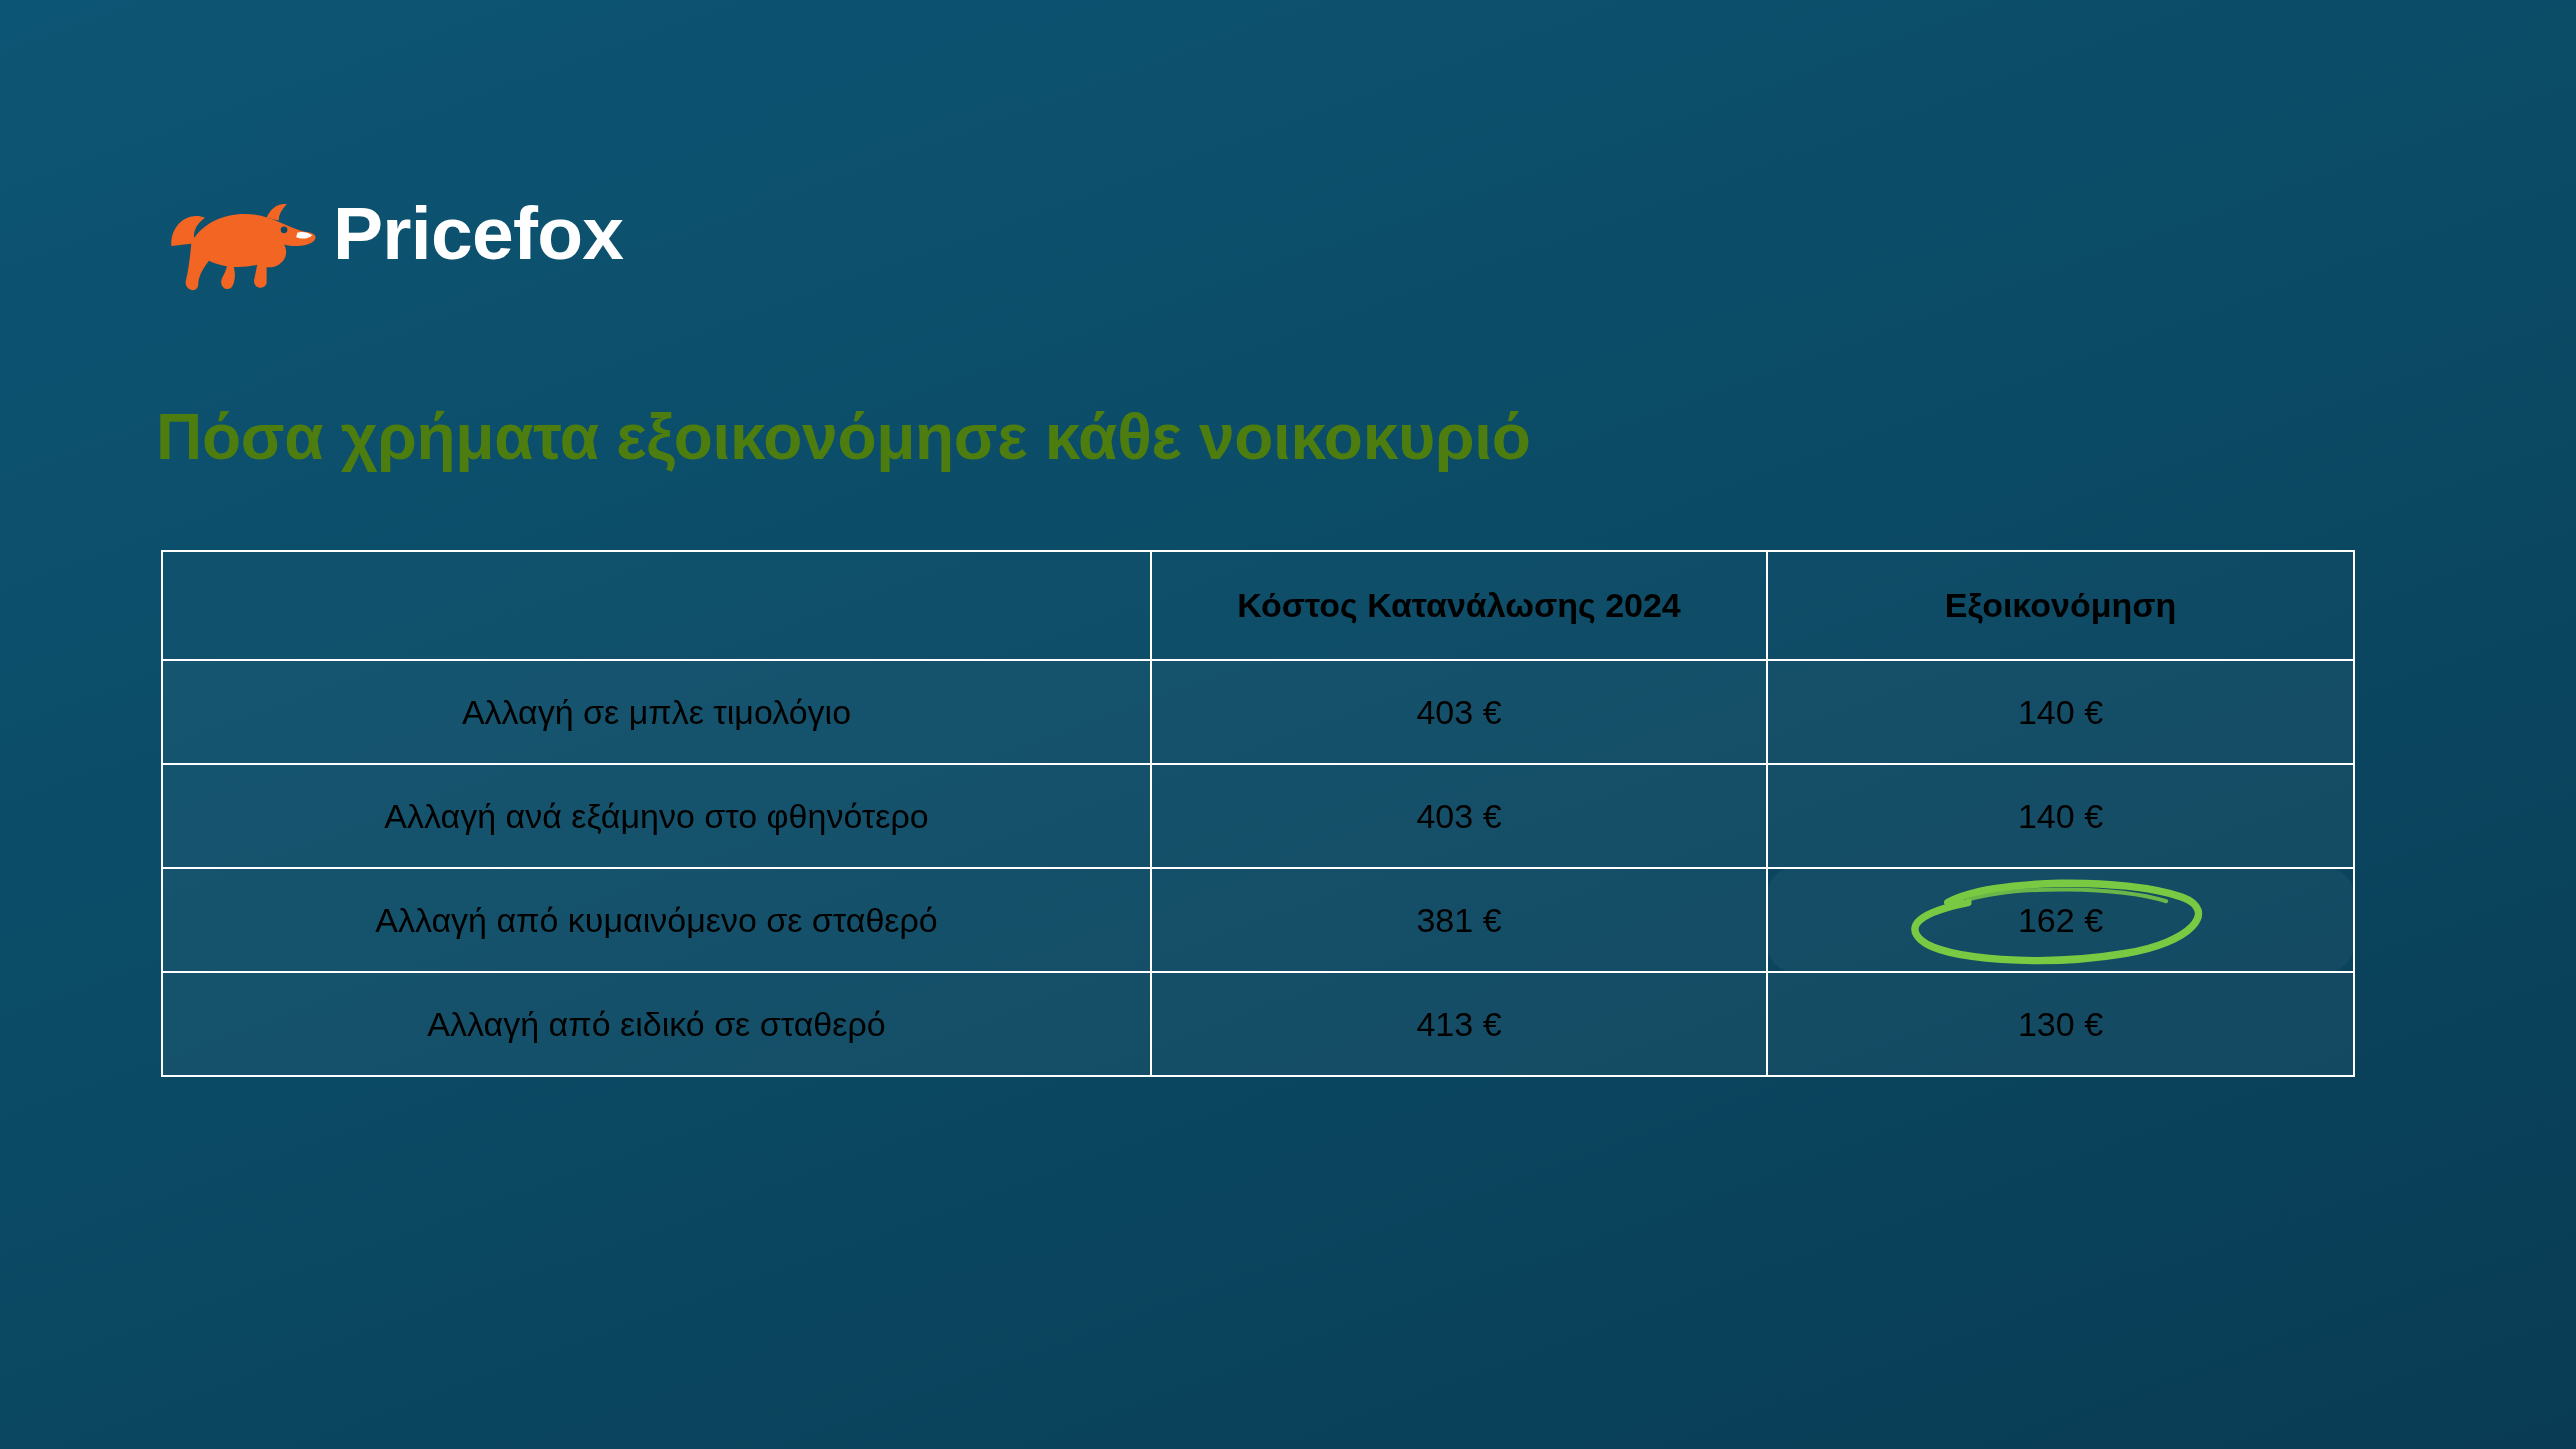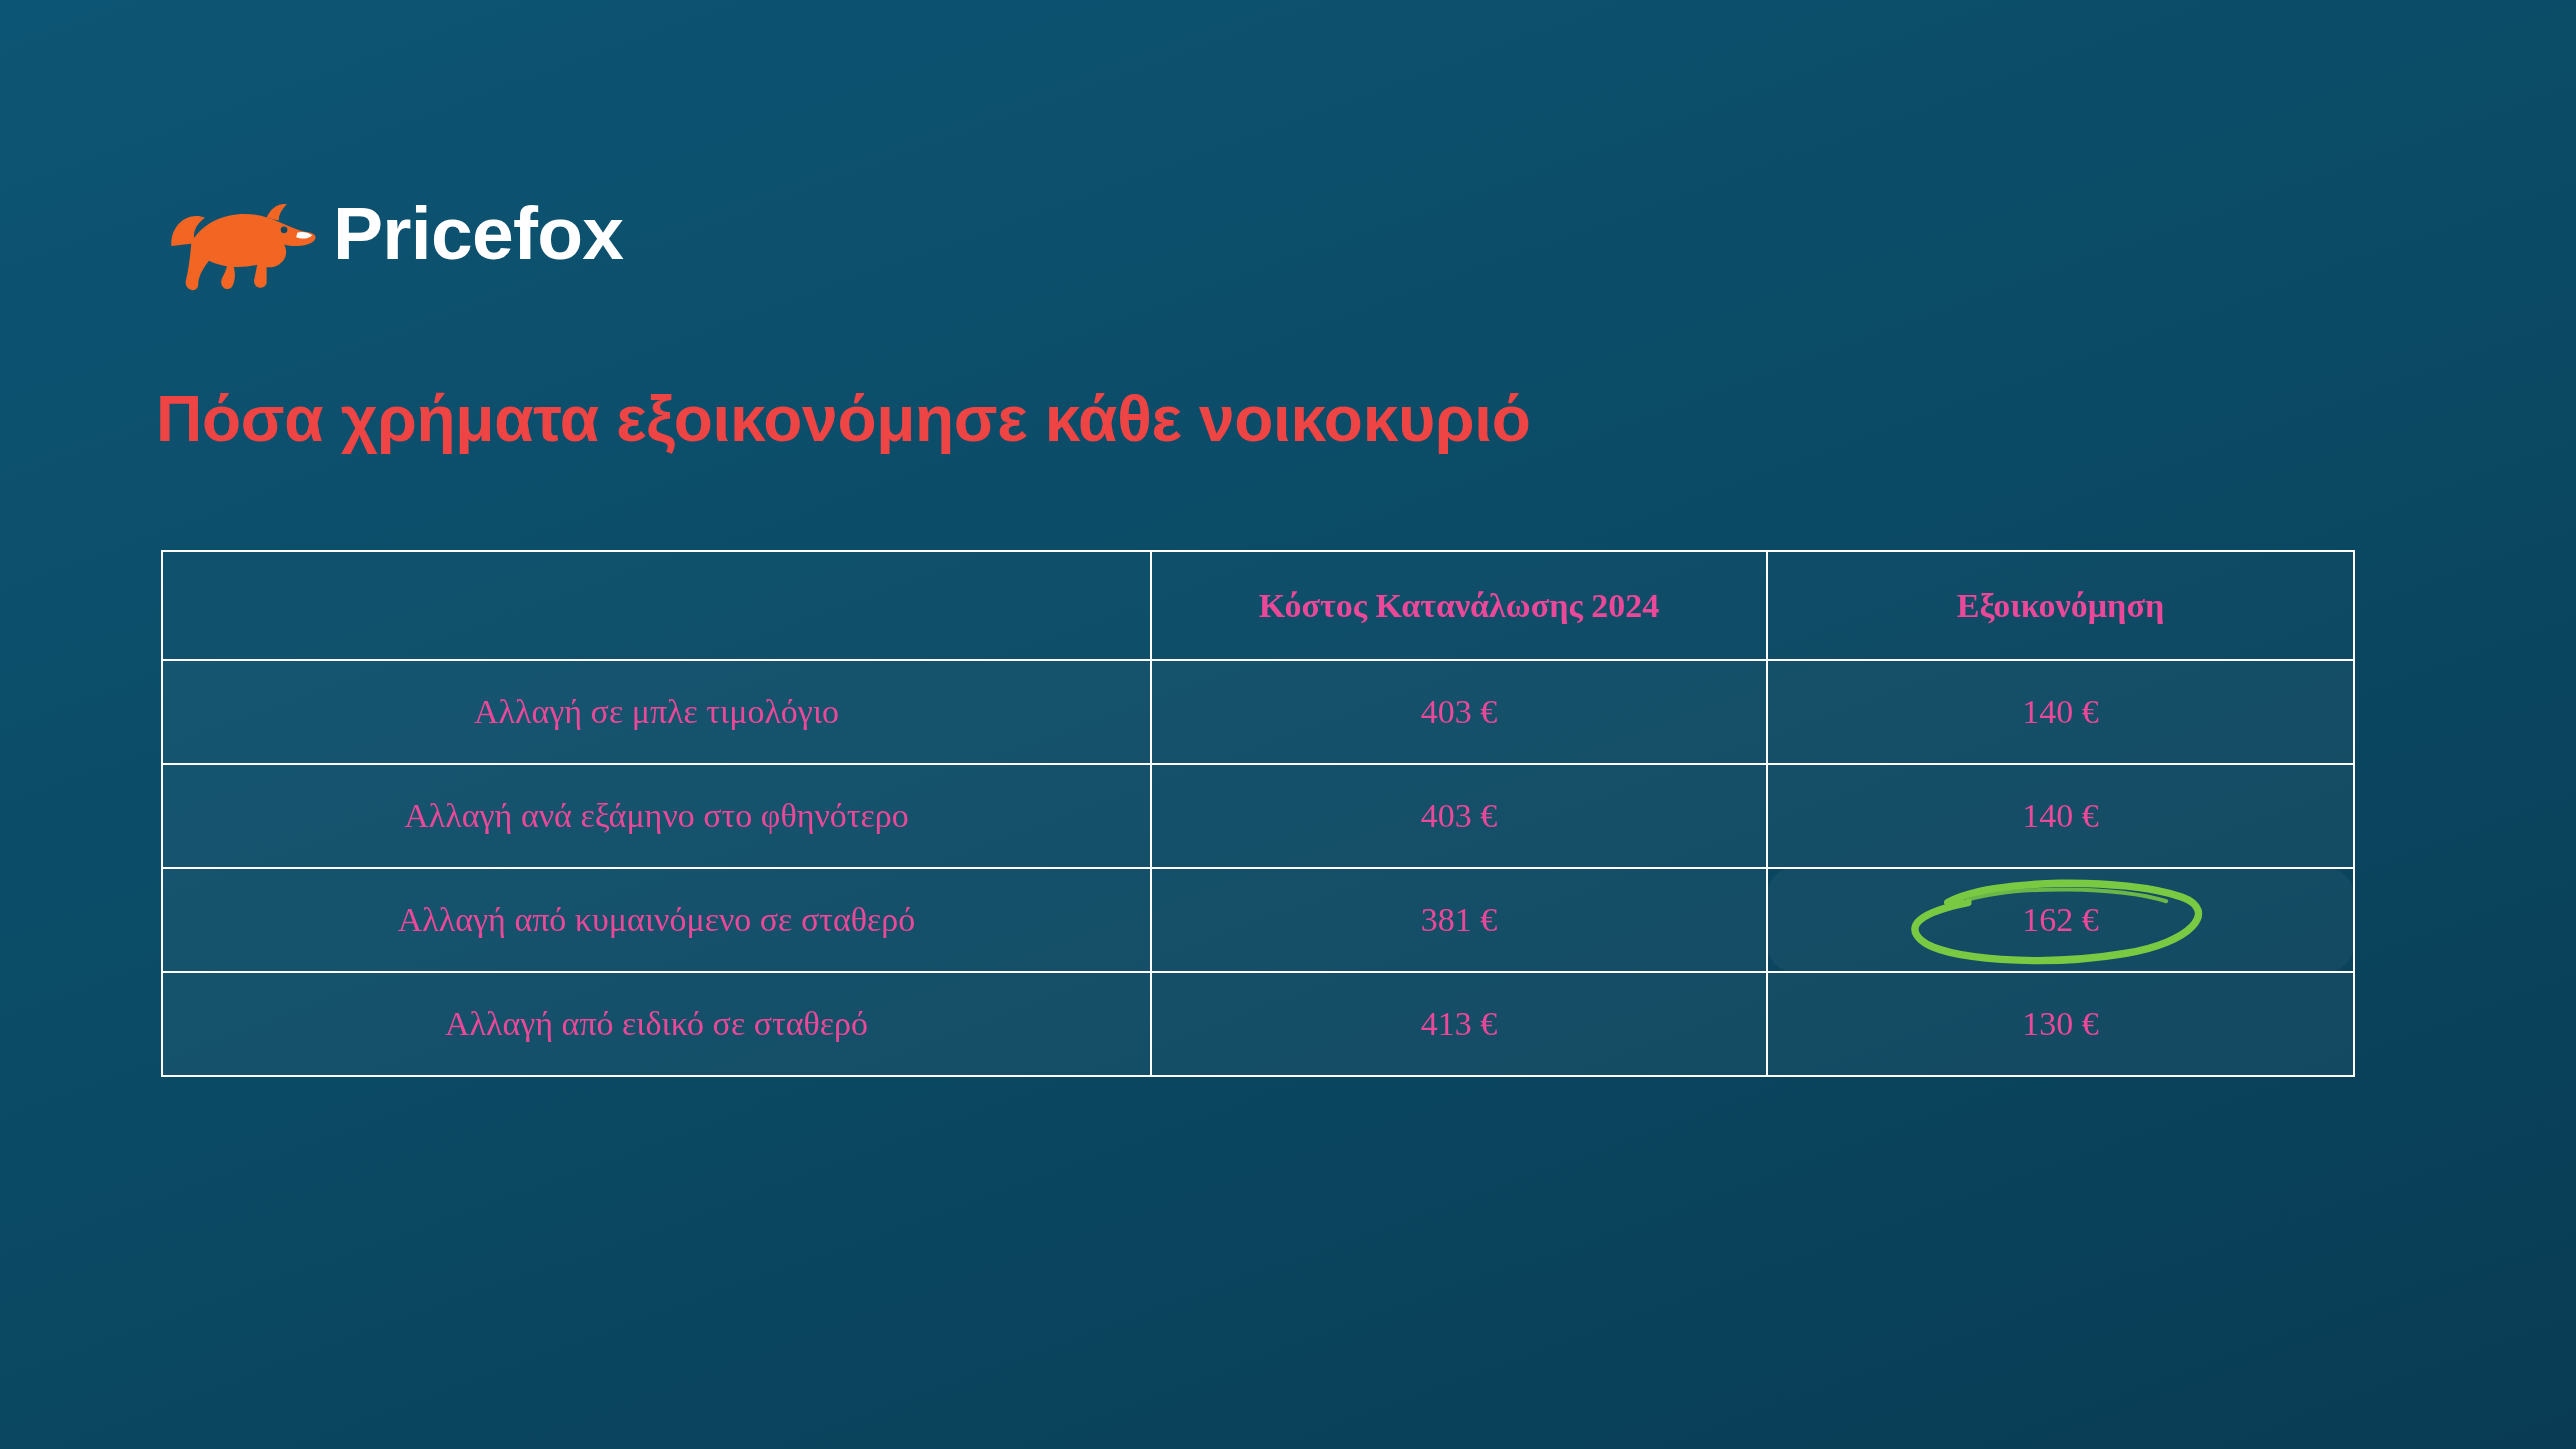--- a/index.html
+++ b/index.html
@@ -39,52 +39,51 @@
     letter-spacing: -0.7px;
     line-height: 1;
     padding-bottom: 5.4px;
     white-space: nowrap;
   }
 
   
   .headline {
     position: absolute;
     left: 156px;
-    top: 382px;
+    top: 400px;
     font-size: 64px;
     font-weight: bold;
-    color: #ef4444;
+    color: #4d7c0f;
     letter-spacing: -0.3px;
     white-space: nowrap;
   }
 
   
   .table-wrap {
     position: absolute;
     left: 161px;
     top: 550px;
     width: 2192px;
   }
   table.savings {
     border-collapse: collapse;
     width: 100%;
     table-layout: fixed;
   }
   table.savings th,
   table.savings td {
     border: 2.7px solid #ffffff;
-    color: #ec4899;
+    color: #000000;
     text-align: center;
     font-weight: normal;
     font-size: 34px;
     height: 102px;
     vertical-align: middle;
     padding: 0 13.4px;
     background: rgba(255, 255, 255, 0.045);
-    font-family: Liberation Serif, serif;
   }
   table.savings thead th {
     font-weight: bold;
     font-size: 34px;
     height: 107px;
     background: rgba(255, 255, 255, 0.02);
   }
   table.savings col.c-label { width: 989px; }
   table.savings col.c-cost  { width: 616px; }
   table.savings col.c-save  { width: 587px; }

